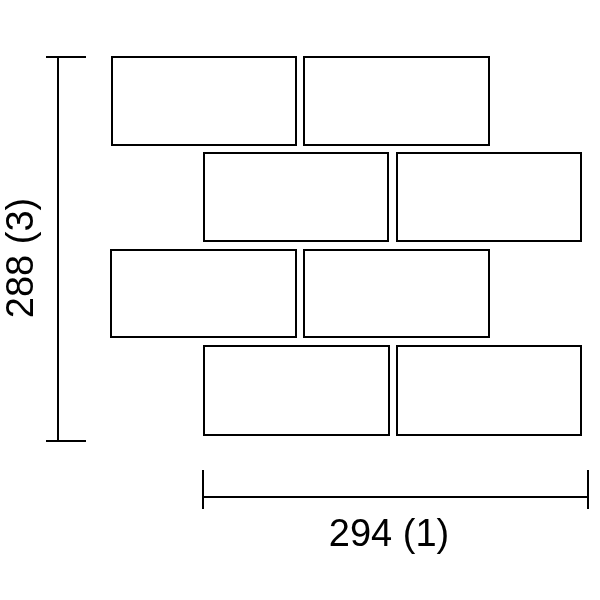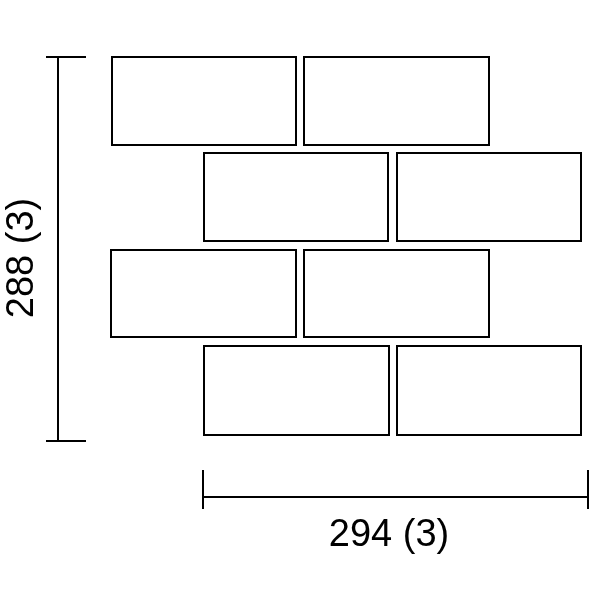--- a/index.html
+++ b/index.html
@@ -58,16 +58,16 @@
     <div class="dim-el" style="left: 57px; top: 56px; width: 2px; height: 386px; background: rgb(0, 0, 0);"></div>
     <div class="dim-el" style="left: 46px; top: 56px; width: 40px; height: 2px; background: rgb(0, 0, 0);"></div>
     <div class="dim-el" style="left: 46px; top: 440px; width: 40px; height: 2px; background: rgb(0, 0, 0);"></div>
     <div class="dim-label vert" style="left: 20px; top: 258px;">288 (3)</div>
   </div>
 
   <div>
     <div class="dim-el" style="left: 202px; top: 496px; width: 386px; height: 2px; background: rgb(0, 0, 0);"></div>
     <div class="dim-el" style="left: 202px; top: 470px; width: 2px; height: 39px; background: rgb(0, 0, 0);"></div>
     <div class="dim-el" style="left: 587px; top: 470px; width: 2px; height: 39px; background: rgb(0, 0, 0);"></div>
-    <div class="dim-label horiz" style="left: 389px; top: 533px;">294 (3)</div>
+    <div class="dim-label horiz" style="left: 389px; top: 533px;">294 (1)</div>
   </div>
 
 </div>
 
 </body></html>

